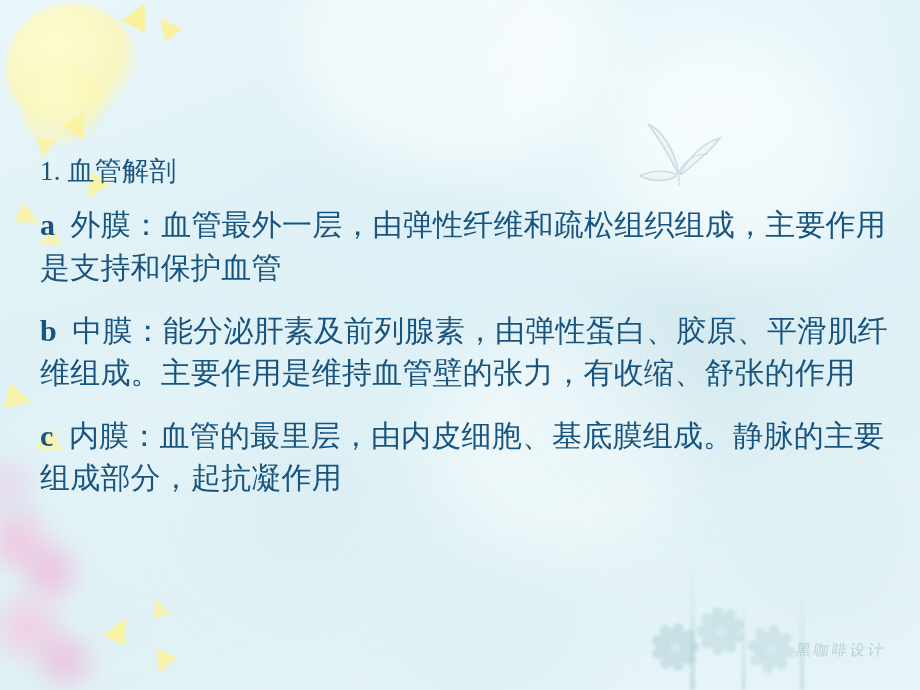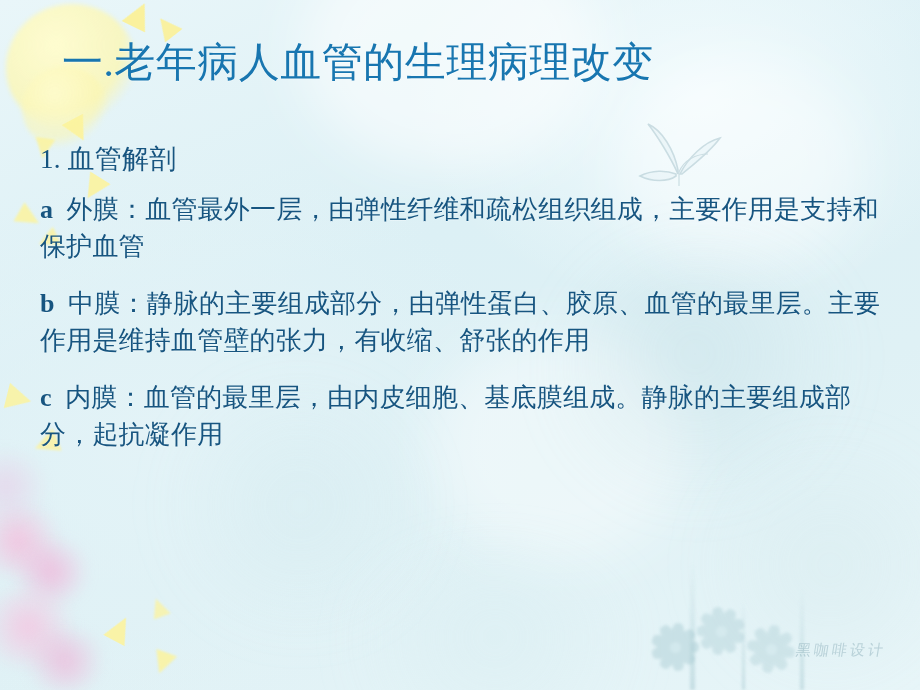--- a/index.html
+++ b/index.html
@@ -113,37 +113,37 @@
     line-height: 1.12;
     letter-spacing: .5px;
     color: #1876b0;
     font-family: "Liberation Serif", "DejaVu Serif", serif;
     white-space: nowrap;
     text-shadow: 0 1px 0 rgba(255,255,255,.35);
   }
   .body-block {
     position: absolute;
     left: 40px;
-    top: 140px;
+    top: 152px;
     width: 852px;
   }
   .para {
     color: #175580;
     font-family: "Liberation Serif", "DejaVu Serif", serif;
     font-size: 30px;
     line-height: 1.42;
     letter-spacing: .2px;
     text-shadow: 0 1px 0 rgba(255,255,255,.30);
   }
   .p-small {
     font-size: 27px;
     margin: 0 0 14px 0;
   }
   .p-item {
-    font-size: 26px;
+    font-size: 30px;
     margin: 0 2px 20px 0;
   }
   .lead {
     font-family: "Liberation Serif", "DejaVu Serif", serif;
     font-weight: bold;
   }
 
   .watermark {
     position: absolute;
     right: 34px;
@@ -236,33 +236,32 @@
       <span style="transform:rotate(55deg)"></span>
     <span style="transform:rotate(100deg)"></span>
       <span style="transform:rotate(145deg)"></span>
     <span style="transform:rotate(190deg)"></span>
       <span style="transform:rotate(235deg)"></span>
     <span style="transform:rotate(280deg)"></span>
       <span style="transform:rotate(325deg)"></span>
       <i></i>
   </div>
 
-  <div class="title">一.老年病人血管的生理病理改变</div>
 
   <div class="body-block">
     <p class="para p-small">1. 血管解剖</p>
 
     <p class="para p-item">
       <span class="lead">a</span>
       &nbsp;<span>外膜：血管最外一层，由弹性纤维和疏松组织组成，主要作用是支持和保护血管</span>
     </p>
 
     <p class="para p-item">
       <span class="lead">b</span>
-      &nbsp;<span>中膜：静脉的主要组成部分，由弹性蛋白、胶原、血管的最里层。主要作用是维持血管壁的张力，有收缩、舒张的作用</span>
+      &nbsp;<span>中膜：能分泌肝素及前列腺素，由弹性蛋白、胶原、平滑肌纤维组成。主要作用是维持血管壁的张力，有收缩、舒张的作用</span>
     </p>
 
     <p class="para p-item">
       <span class="lead">c</span>
       &nbsp;<span>内膜：血管的最里层，由内皮细胞、基底膜组成。静脉的主要组成部分，起抗凝作用</span>
     </p>
   </div>
 
   <div class="watermark">黑咖啡设计</div>
 </div>

